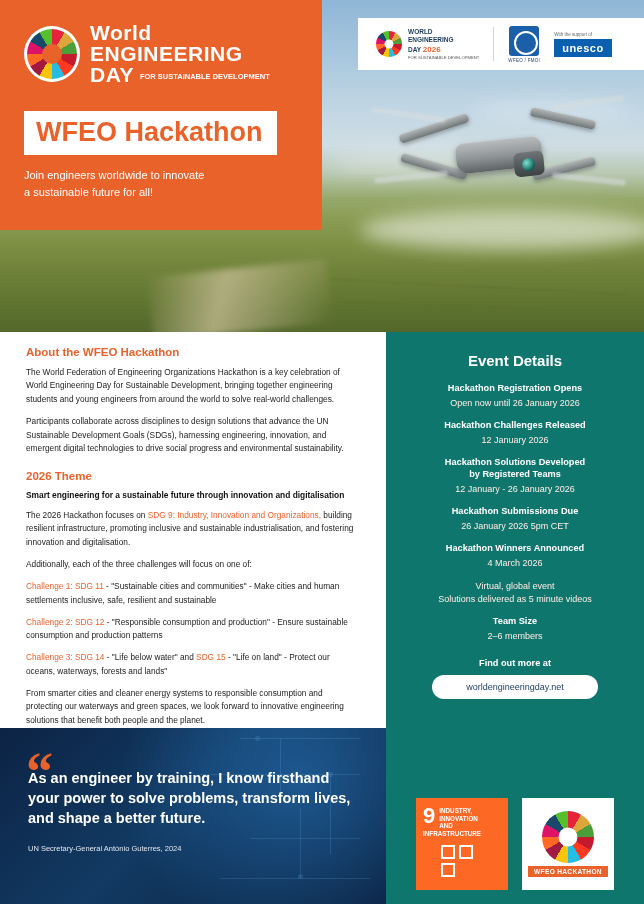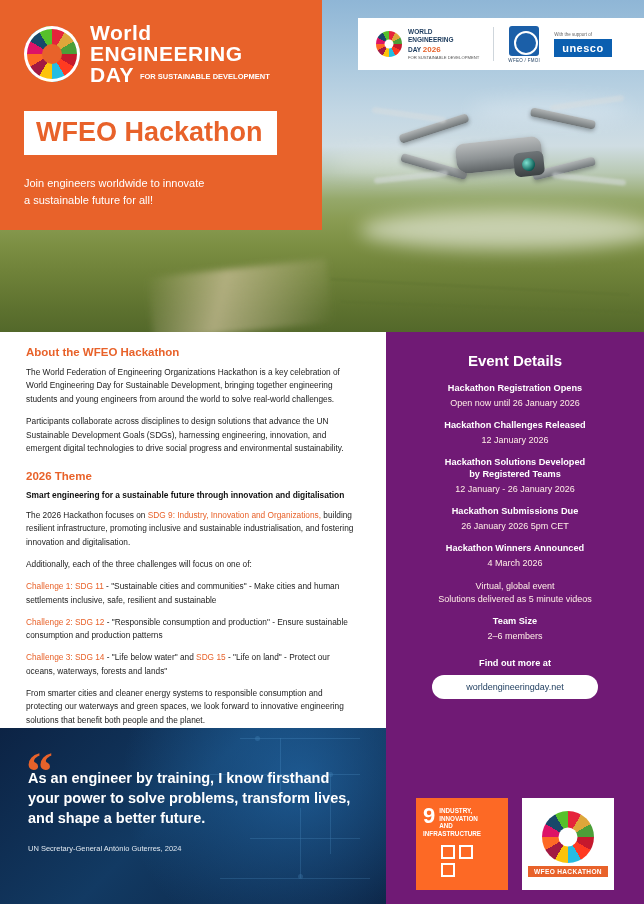--- a/index.html
+++ b/index.html
@@ -109,21 +109,21 @@
   .wed-text .l3row { display:flex; align-items:flex-end; gap:6px; }
   .wed-text .l3 { font-size:21px; font-weight:bold; letter-spacing:.5px; }
   .wed-text .l4 { font-size:7.5px; font-weight:bold; line-height:1.15; padding-bottom:3px; }
 
   .hero-title {
     display:inline-block; margin-top:26px;
     background:#fff; color:#E8622A;
     font-size:27px; font-weight:bold;
     padding:6px 14px 7px 12px;
   }
-  .hero-sub { margin-top:20px; font-size:11px; line-height:1.55; color:#fff; }
+  .hero-sub { margin-top:12px; font-size:11px; line-height:1.55; color:#fff; }
 
   
   .top-bar {
     position:absolute; right:0; top:18px; width:286px; height:52px;
     background:#fff; display:flex; align-items:center; gap:14px;
     padding:0 14px 0 18px;
   }
   .tb-wed { display:flex; align-items:center; gap:6px; }
   .tb-globe {
     width:26px;height:26px;border-radius:50%;
@@ -183,21 +183,21 @@
     position:absolute; left:26px; top:26px;
     font-size:54px; line-height:0.7; color:#E8622A; font-weight:bold;
     font-family:"Liberation Serif", serif;
   }
   .quote-text { position:relative; font-size:14.5px; font-weight:bold; line-height:1.38; }
   .quote-attr { position:relative; margin-top:16px; font-size:7.5px; color:#dfe7ef; }
 
   
   .right-col {
     position:absolute; left:386px; top:0; width:258px; height:572px;
-    background:#701a75; color:#fff; padding:16px 16px 0 16px; text-align:center;
+    background:#0f766e; color:#fff; padding:16px 16px 0 16px; text-align:center;
   }
   .ev-title { font-size:15px; font-weight:bold; margin:4px 0 14px 0; }
   .ev-item { margin-bottom:11px; }
   .ev-h { font-size:9.2px; font-weight:bold; line-height:1.3; }
   .ev-v { font-size:9px; line-height:1.35; margin-top:2px; color:#ffeee6; }
   .find { font-size:9.2px; font-weight:bold; margin:16px 0 7px 0; }
   .url-pill {
     display:inline-block; background:#fff; color:#1b3a5c;
     font-size:9px; padding:7px 0; width:166px; border-radius:14px;
   }

